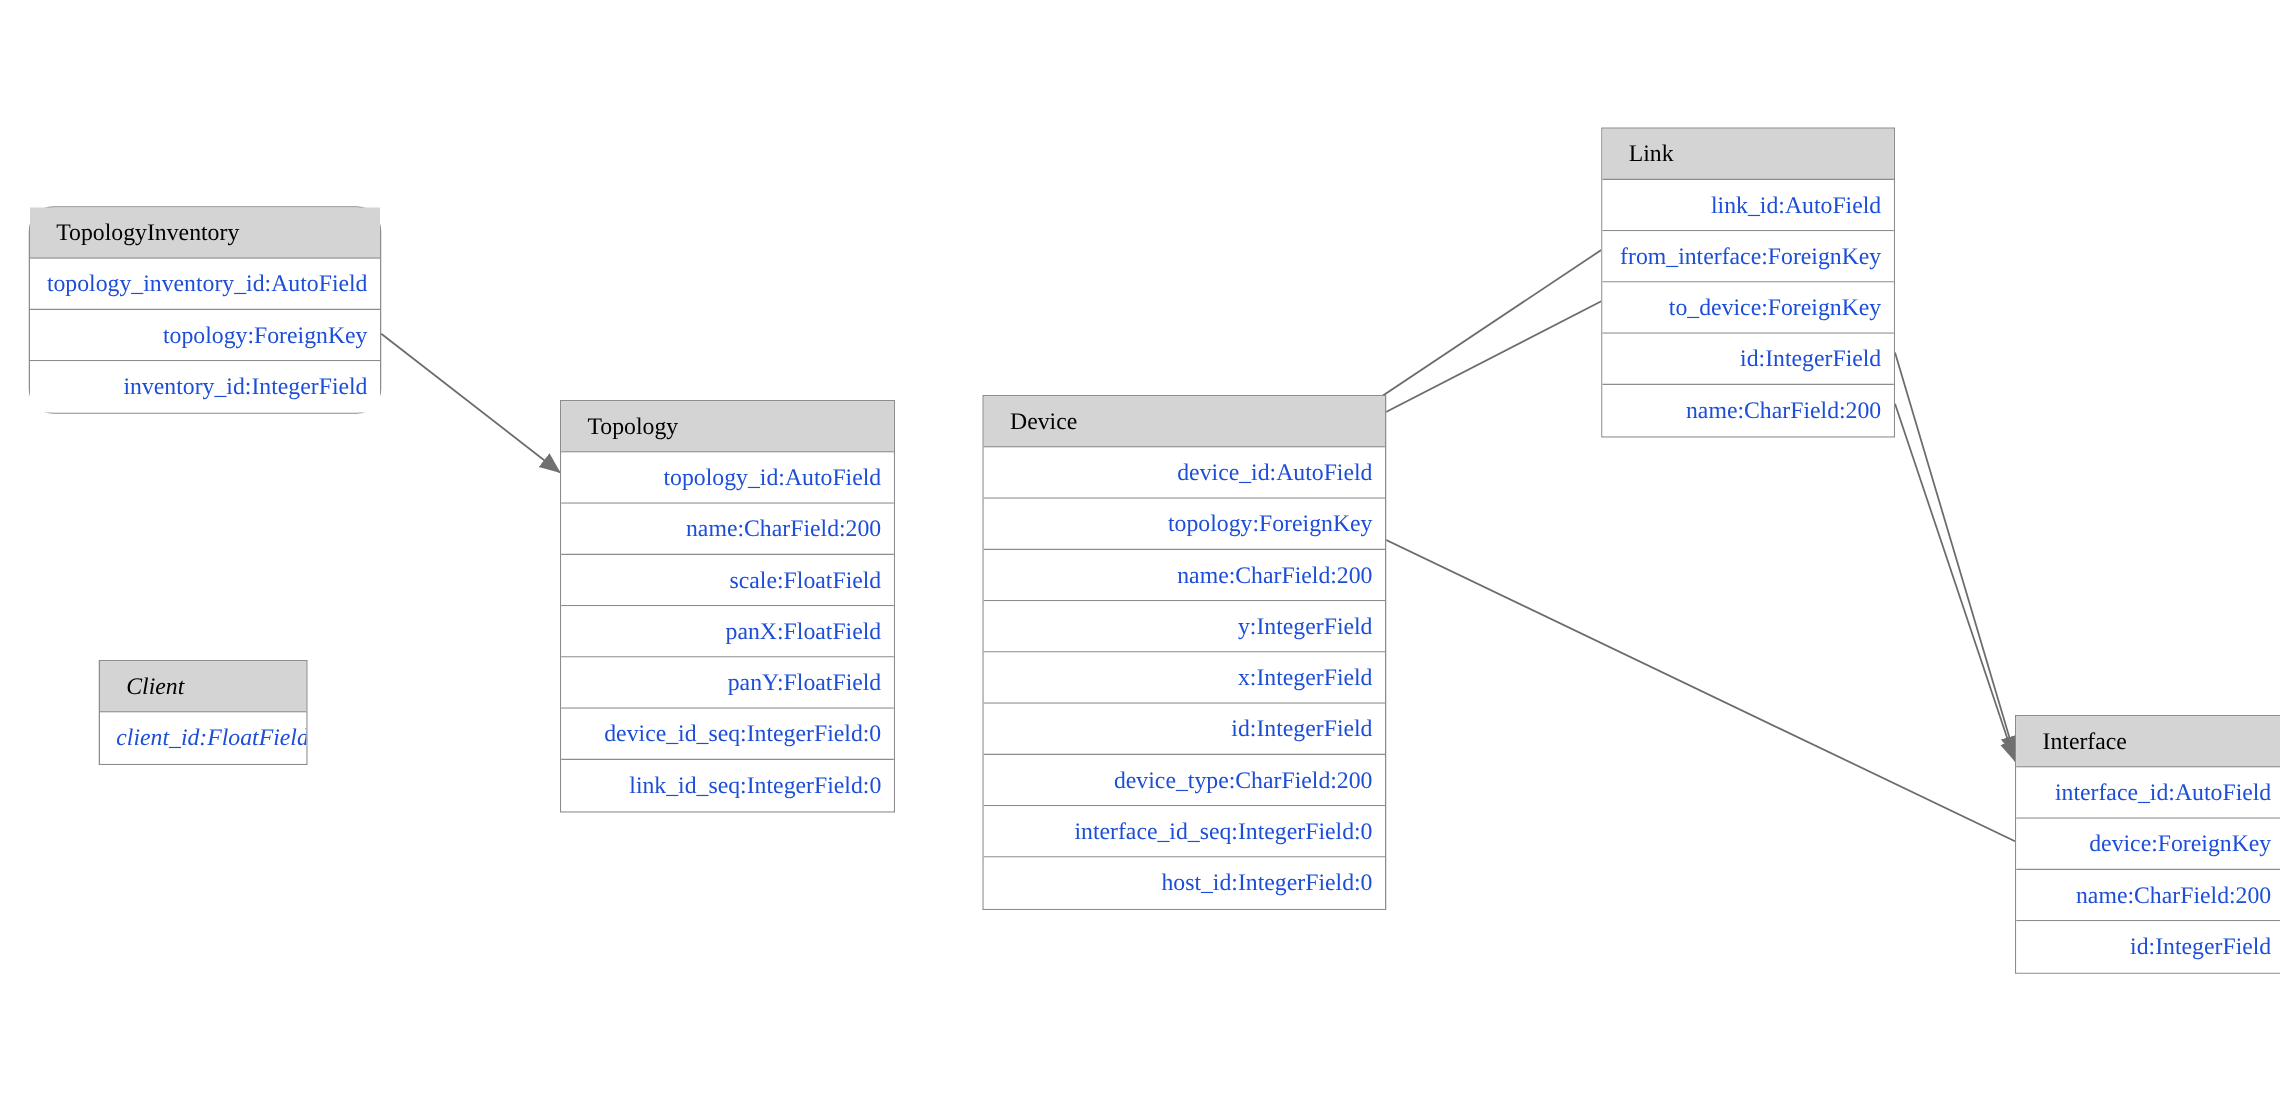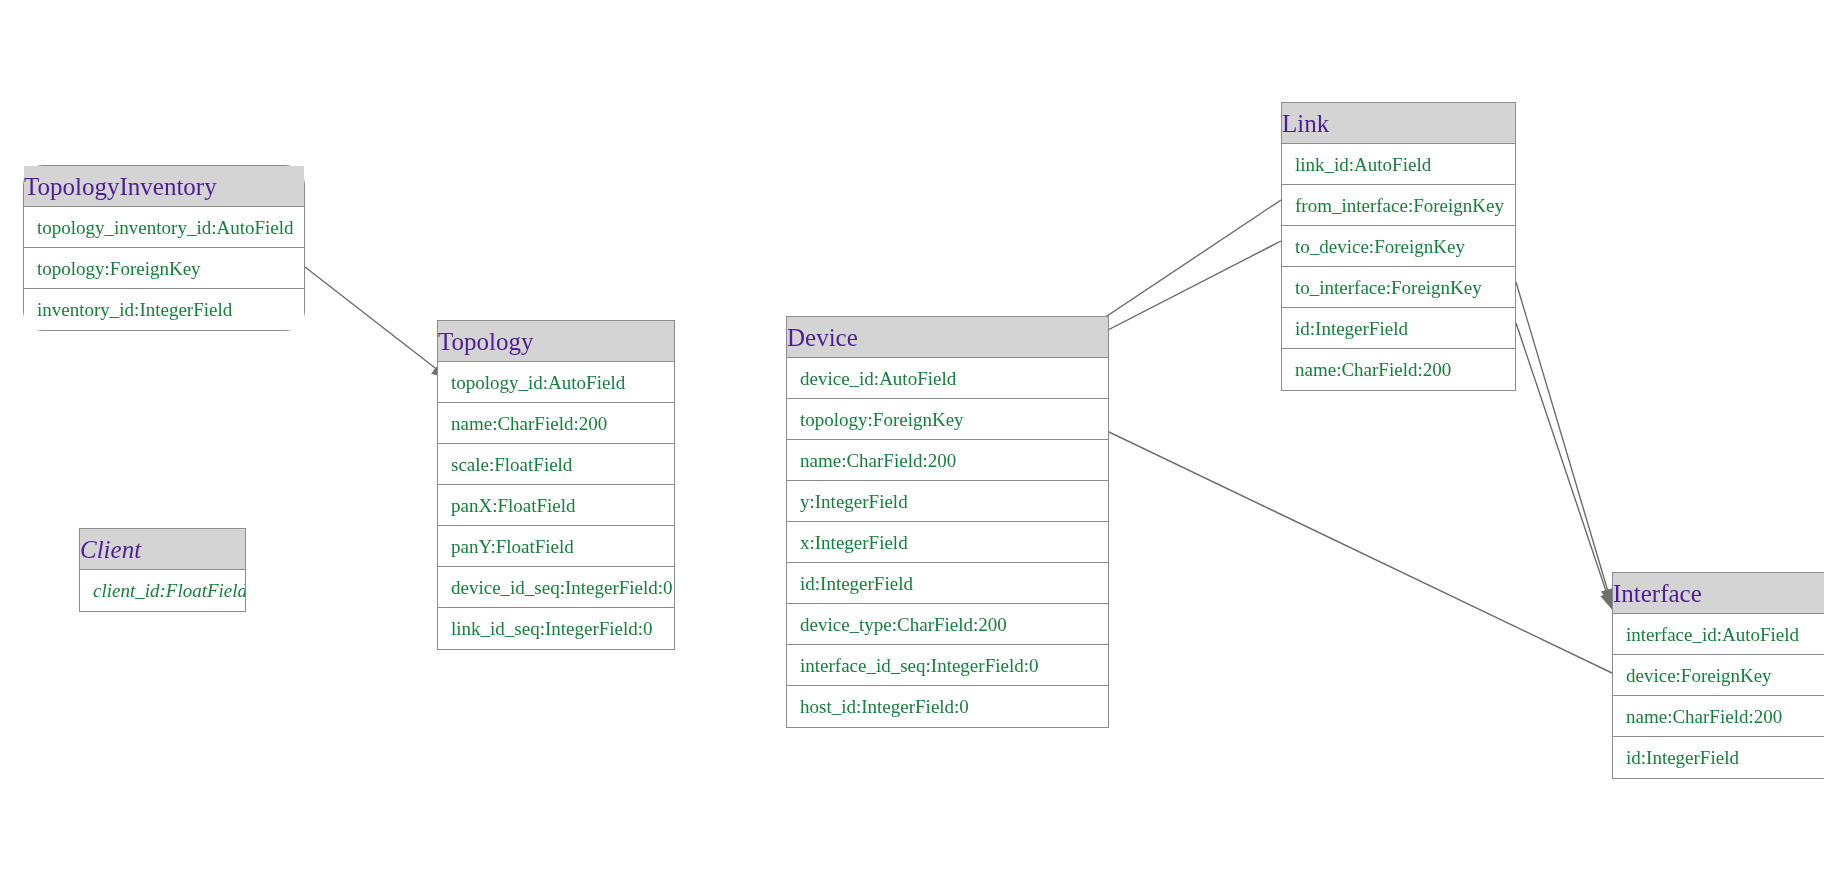--- a/index.html
+++ b/index.html
@@ -32,42 +32,43 @@
     position: absolute;
     box-sizing: border-box;
     border: 1.5px solid #8c8c8c;
     background: #ffffff;
     z-index: 5;
   }
   .entity-header {
     box-sizing: border-box;
     background: #d4d4d4;
     border-bottom: 1.5px solid #8c8c8c;
-    color: #4c1d95;
-    font-size: 25px;
+    color: #000000;
+    font-size: 19px;
     line-height: 41px;
     height: 41px;
-    padding: 0 0 0 0;
+    padding: 0 0 0 21px;
     white-space: nowrap;
     overflow: hidden;
   }
   .entity-fields {
     display: block;
   }
   .entity-field {
     box-sizing: border-box;
     height: 41px;
     line-height: 41px;
     border-bottom: 1.5px solid #8c8c8c;
-    color: #15803d;
+    color: #1d4ed8;
     font-size: 19px;
     padding: 0 10px 0 13px;
     white-space: nowrap;
     overflow: hidden;
     background: #ffffff;
+    text-align: right;
   }
   .entity-field:last-child {
     border-bottom: none;
   }
 </style>
 </head>
 <body>
 
 <div id="canvas">
 
@@ -95,21 +96,21 @@
           <div class="entity-field">topology:ForeignKey</div>
           <div class="entity-field">inventory_id:IntegerField</div>
         </div>
       </div>
       <div class="entity" style="left: 79px; top: 528px; width: 167px; font-style: italic;">
         <div class="entity-header">Client</div>
         <div class="entity-fields">
           <div class="entity-field">client_id:FloatField</div>
         </div>
       </div>
-      <div class="entity" style="left: 437px; top: 320px; width: 238px;">
+      <div class="entity" style="left: 448px; top: 320px; width: 268px;">
         <div class="entity-header">Topology</div>
         <div class="entity-fields">
           <div class="entity-field">topology_id:AutoField</div>
           <div class="entity-field">name:CharField:200</div>
           <div class="entity-field">scale:FloatField</div>
           <div class="entity-field">panX:FloatField</div>
           <div class="entity-field">panY:FloatField</div>
           <div class="entity-field">device_id_seq:IntegerField:0</div>
           <div class="entity-field">link_id_seq:IntegerField:0</div>
         </div>
@@ -127,21 +128,20 @@
           <div class="entity-field">interface_id_seq:IntegerField:0</div>
           <div class="entity-field">host_id:IntegerField:0</div>
         </div>
       </div>
       <div class="entity" style="left: 1281px; top: 102px; width: 235px;">
         <div class="entity-header">Link</div>
         <div class="entity-fields">
           <div class="entity-field">link_id:AutoField</div>
           <div class="entity-field">from_interface:ForeignKey</div>
           <div class="entity-field">to_device:ForeignKey</div>
-          <div class="entity-field">to_interface:ForeignKey</div>
           <div class="entity-field">id:IntegerField</div>
           <div class="entity-field">name:CharField:200</div>
         </div>
       </div>
       <div class="entity" style="left: 1612px; top: 572px; width: 216px;">
         <div class="entity-header">Interface</div>
         <div class="entity-fields">
           <div class="entity-field">interface_id:AutoField</div>
           <div class="entity-field">device:ForeignKey</div>
           <div class="entity-field">name:CharField:200</div>

